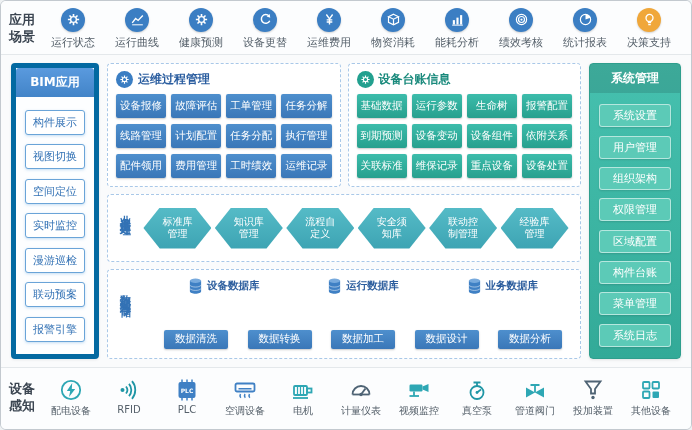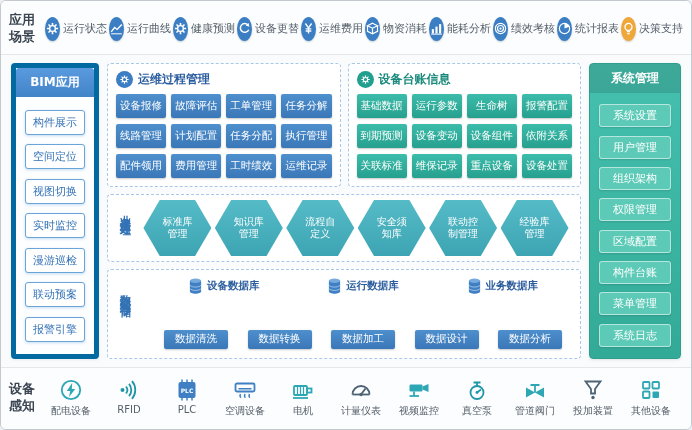--- a/index.html
+++ b/index.html
@@ -10,21 +10,21 @@
     display: flex; flex-direction: column; overflow: hidden;
   }
   
   .top-bar { height: 54px; display: flex; align-items: center; padding: 4px 10px 2px 8px;
              border-bottom: 1px solid #e4e8eb; background: #fcfdfe; }
   .bottom-bar { height: 62px; display: flex; align-items: center; padding: 4px 10px 6px 8px;
                 border-top: 1px solid #e4e8eb; background: #fcfdfe; }
   .side-label { width: 32px; font-size: 13px; font-weight: bold; color: #3c4652;
                 line-height: 1.3; }
   .icons-row { flex: 1; display: flex; justify-content: space-between; padding: 0 4px; }
-  .app-item { width: 56px; display: flex; align-items: center; gap: 3px; cursor: pointer; text-align: right; }
+  .app-item { width: 56px; display: flex; flex-direction: column; align-items: center; gap: 3px; cursor: pointer; text-align: right; }
   .cicon { width: 24px; height: 24px; border-radius: 50%; display: flex; align-items: center;
            justify-content: center; color: #fff; box-shadow: 0 1px 2px rgba(0,0,0,.18); }
   .cicon svg { width: 15px; height: 15px; display: block; }
   .c-blue { background: #3b7ec3; }
   .c-yellow { background: #f0a73a; }
   .app-label { font-size: 11px; color: #55606a; white-space: nowrap; }
   .dev-item { width: 52px; display: flex; flex-direction: column; align-items: center; gap: 2px; cursor: pointer; }
   .dicon { width: 24px; height: 24px; }
   .dicon svg { width: 24px; height: 24px; display: block; }
   .ic-teal { color: #2ea7b4; } .ic-teal2 { color: #1f96a5; }
@@ -62,21 +62,21 @@
   .btn-solid { color: #fff; font-size: 10.5px; display: flex; align-items: center; justify-content: center;
                border-radius: 2px; box-shadow: 0 1px 2px rgba(0,0,0,.22); cursor: pointer; white-space: nowrap; }
   .blue { background: linear-gradient(#4e8fcd, #3a77b8); }
   .teal { background: linear-gradient(#3cbcab, #27a08e); }
   .row-hex { flex: 1; display: flex; align-items: center; padding: 4px 8px 4px 2px; gap: 2px; min-height: 0; }
   .vcol { width: 28px; align-self: stretch; display: flex; align-items: center; justify-content: center; }
   .vlabel { writing-mode: vertical-lr; text-orientation: upright; font-size: 11px; font-weight: bold;
             color: #3372b5; letter-spacing: 2px; }
   .h44 { height: 44px; } .h56 { height: 56px; }
   .hex-wrap { flex: 1; display: flex; justify-content: space-evenly; align-items: center; }
-  .hex { width: 68px; height: 56px; clip-path: polygon(24% 0, 76% 0, 100% 50%, 76% 100%, 24% 100%, 0 50%);
+  .hex { width: 68px; height: 41px; clip-path: polygon(24% 0, 76% 0, 100% 50%, 76% 100%, 24% 100%, 0 50%);
          background: linear-gradient(#55bbc7, #3da4b3); color: #fff; font-size: 10px; line-height: 12px;
          display: flex; align-items: center; justify-content: center; text-align: center;
          padding: 0 17px; cursor: pointer; }
   .row-data { height: 90px; display: flex; padding: 5px 8px 7px 2px; gap: 16px; }
   .data-content { flex: 1; display: flex; flex-direction: column; justify-content: space-evenly; min-width: 0; }
   .db-row { display: flex; justify-content: space-around; align-items: center; }
   .db { display: flex; align-items: center; gap: 4px; cursor: pointer; }
   .db .dbicon { width: 15px; height: 18px; }
   .db span { font-size: 10.5px; color: #2d5e9e; font-weight: bold; }
   .data-btn-row { display: flex; justify-content: space-between; padding: 0 10px; margin-top: 32px; }
@@ -324,22 +324,22 @@
       </div>
     </div>
   </div>
 
   <div class="main">
 
     <aside class="col-left">
       <div class="hdr hdr-blue">BIM应用</div>
       <div class="col-items">
         <div class="btn-outline">构件展示</div>
+        <div class="btn-outline">视图切换</div>
         <div class="btn-outline">空间定位</div>
-        <div class="btn-outline">视图切换</div>
         <div class="btn-outline">实时监控</div>
         <div class="btn-outline">漫游巡检</div>
         <div class="btn-outline">联动预案</div>
         <div class="btn-outline">报警引擎</div>
       </div>
     </aside>
 
     <section class="col-mid">
 
       <div class="row-top">

